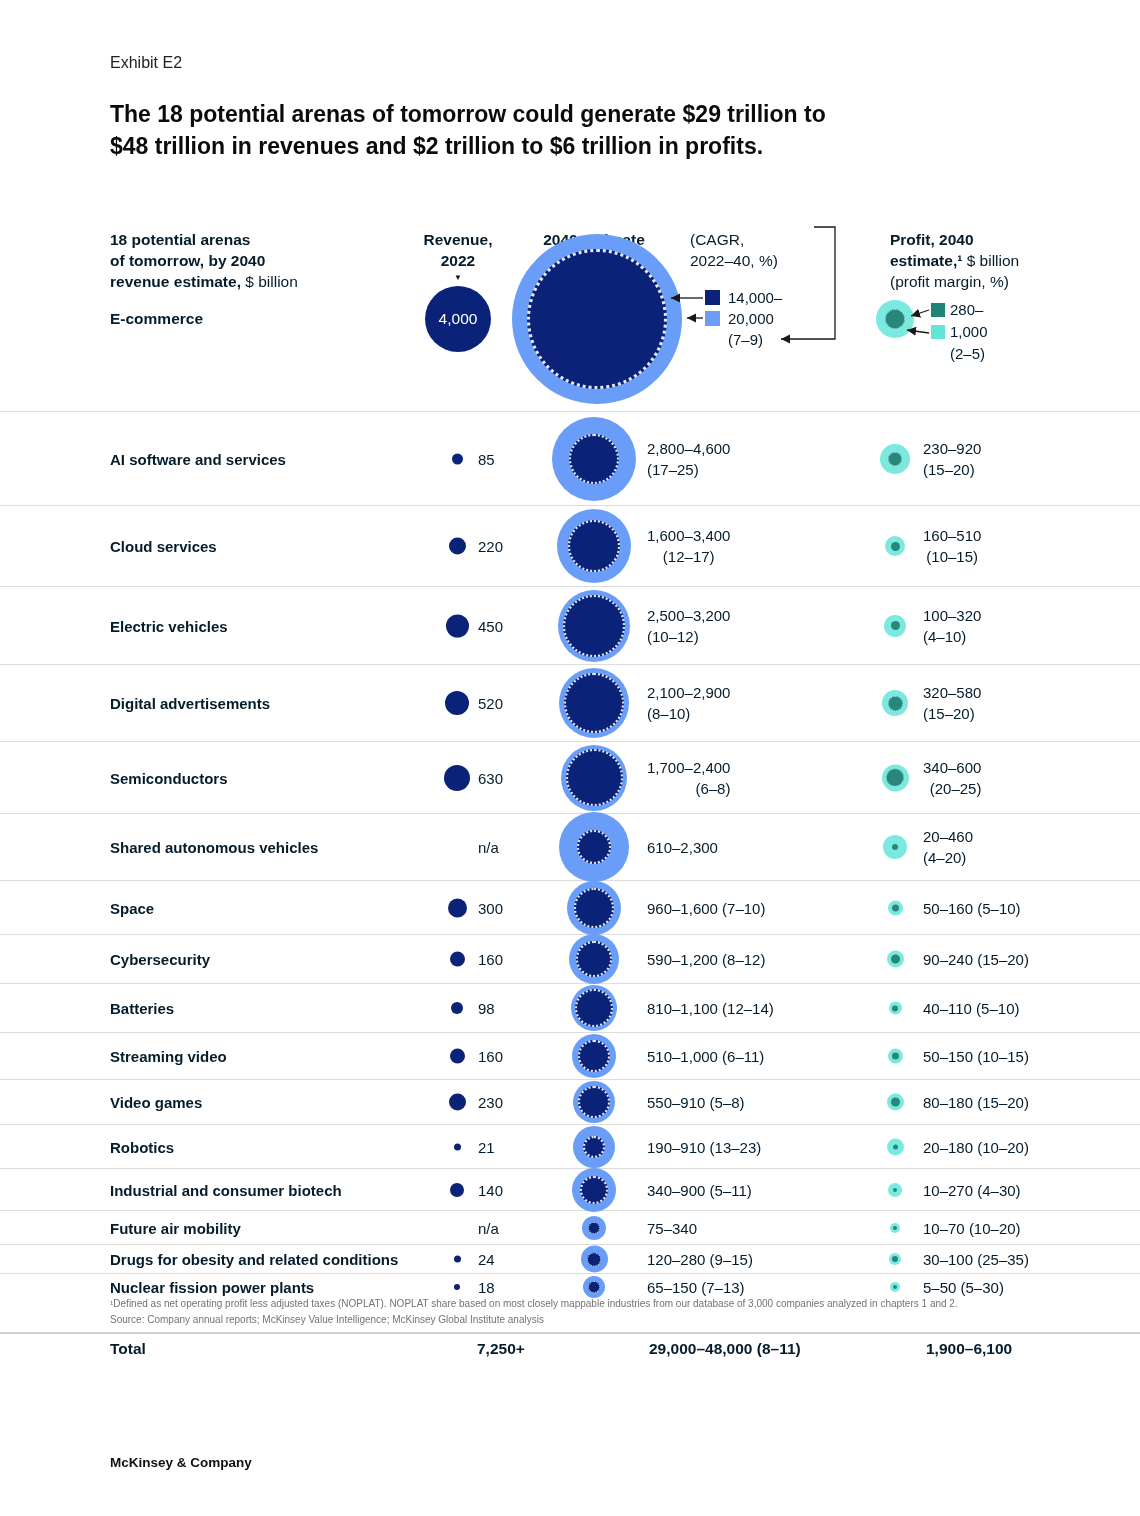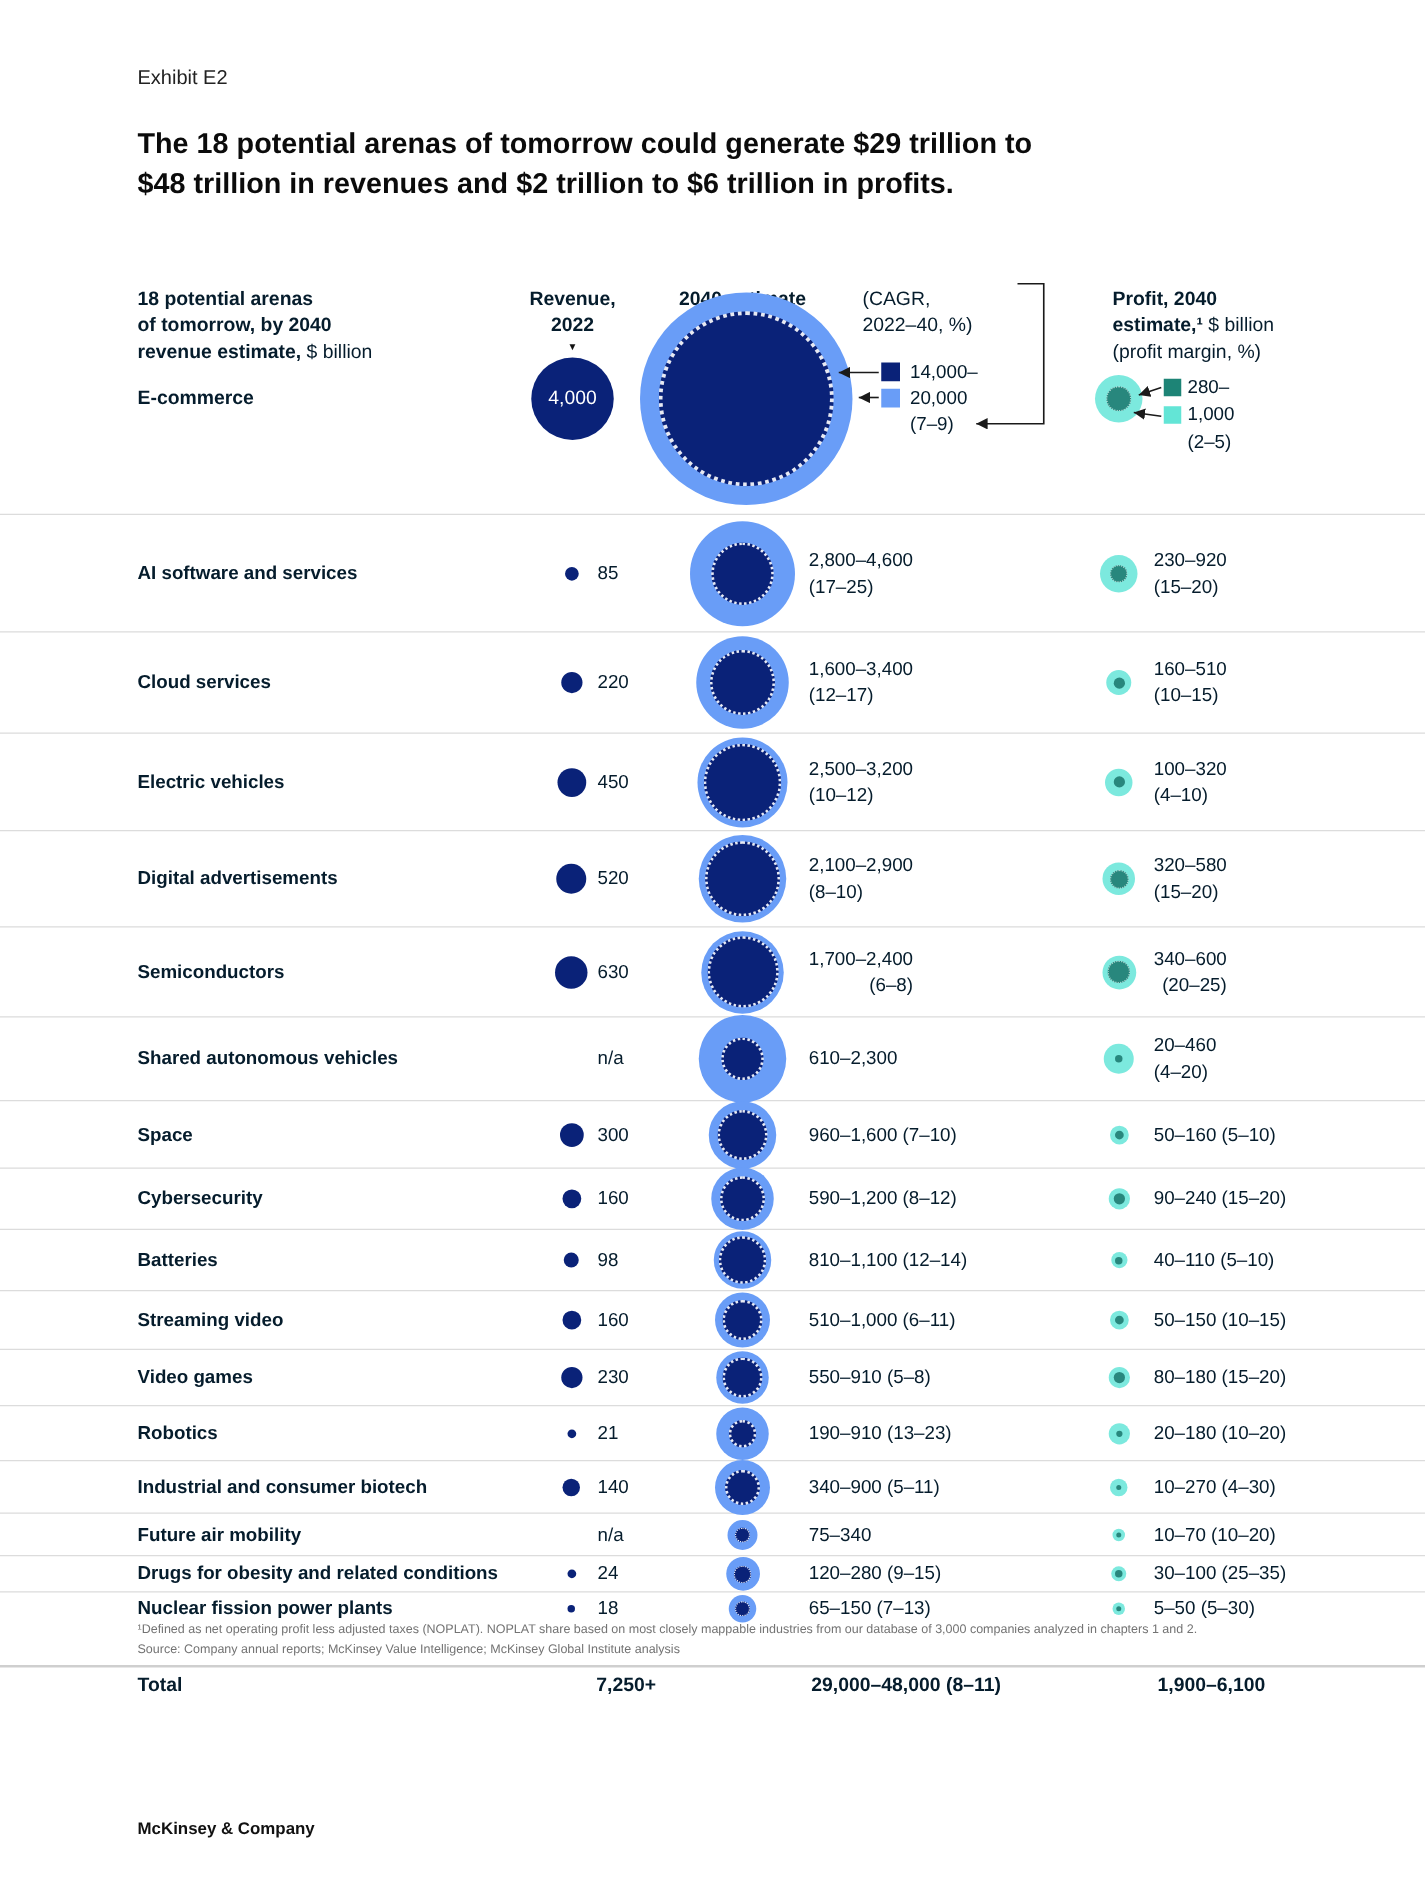--- a/index.html
+++ b/index.html
@@ -150,21 +150,21 @@
         <div>(17–25)</div>
       </div>
       <div class="p-outer" style="height: 30px; width: 30px; left: 880px;">
         <div class="p-inner" style="height: 14px; width: 14px; border-width: 1.5px;"></div>
       </div>
       <div class="ptext">
         <div>230–920</div>
         <div>(15–20)</div>
       </div>
     </div>
-    <div class="trow" style="height: 80px;">
+    <div class="trow" style="height: 80px; text-align: center;">
       <div class="rlabel">Cloud services</div>
       <div class="dot" style="height: 17px; width: 17px; left: 448.5px;"></div>
       <div class="rval">220</div>
       <div class="est-outer" style="height: 74px; width: 74px; left: 557px;">
         <div class="est-inner" style="height: 52px; width: 52px; border-width: 2.5px;"></div>
       </div>
       <div class="etext">
         <div>1,600–3,400</div>
         <div>(12–17)</div>
       </div>

